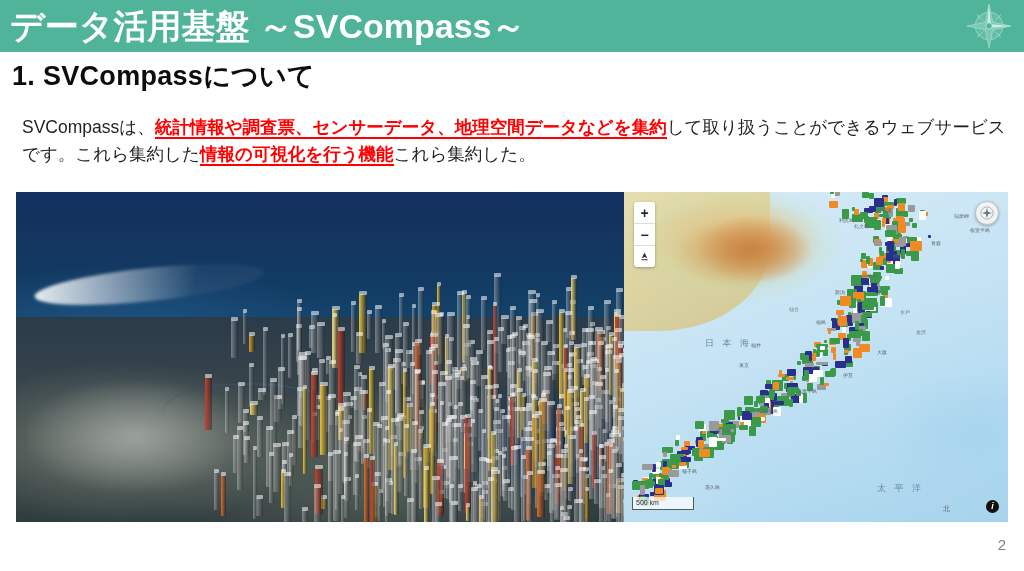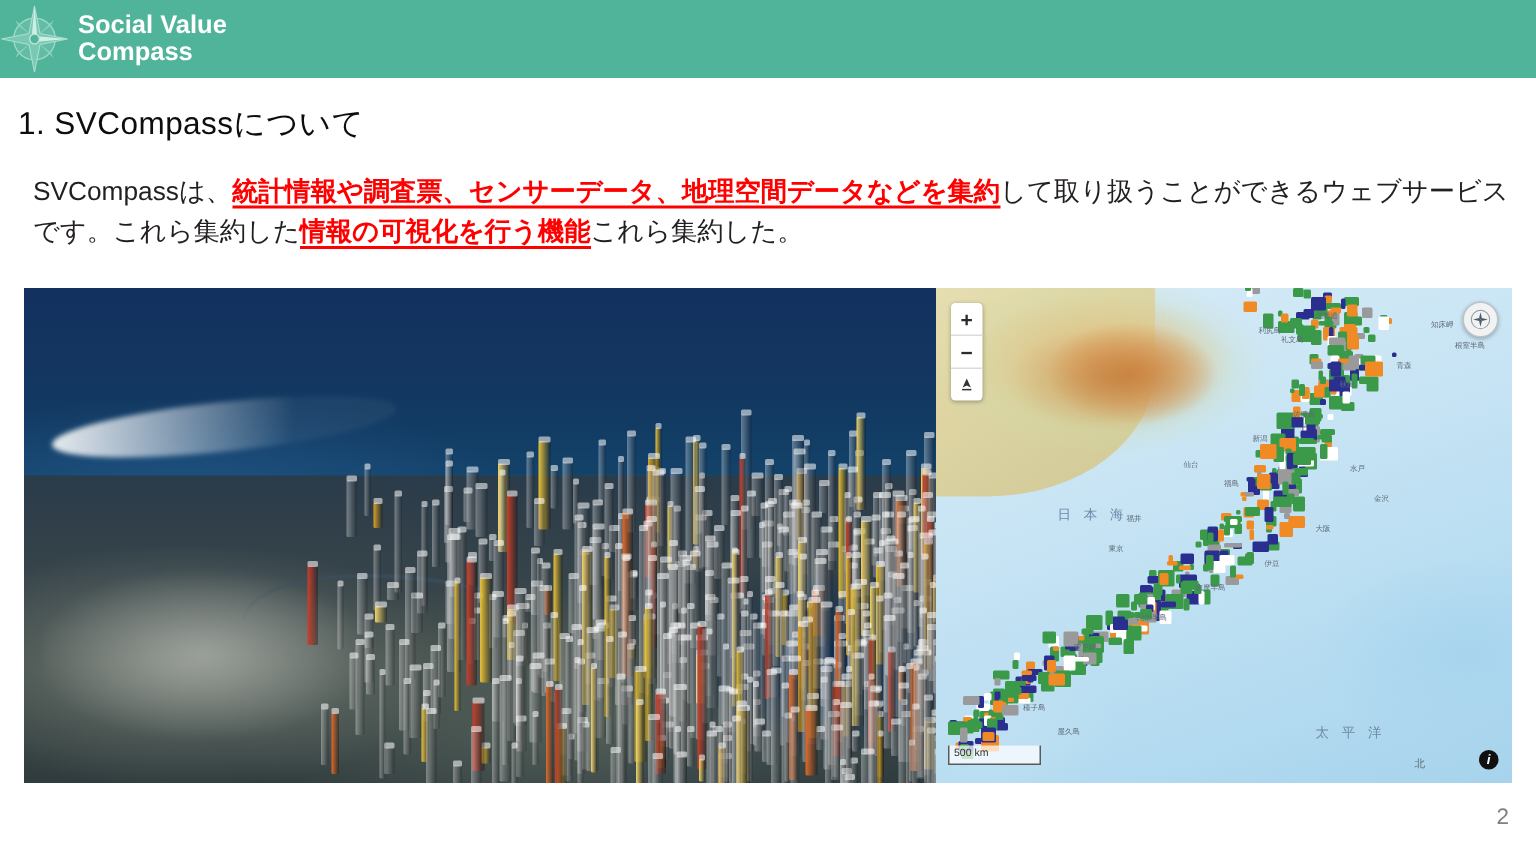--- a/index.html
+++ b/index.html
@@ -55,23 +55,23 @@
     text-align: left;
     white-space: nowrap;
   }
   .brand-text .l1 { display: block; }
   .brand-text .l2 { display: block; }
 
   
   .section-heading {
     position: absolute;
     left: 12px;
-    top: 68px;
-    font-size: 21px;
-    font-weight: normal;
+    top: 58px;
+    font-size: 27px;
+    font-weight: bold;
     color: #0d0d0d;
     letter-spacing: 0.3px;
     white-space: nowrap;
   }
 
   
   .body-copy {
     position: absolute;
     left: 22px;
     top: 114px;
@@ -301,37 +301,34 @@
     right: 18px;
     bottom: 18px;
     font-size: 15px;
     color: #808080;
   }
 </style>
 </head>
 <body>
 
 <div class="header-bar">
+  <div class="header-title">データ活用基盤 ～SVCompass～</div>
 
   <div class="brand-logo">
     <svg class="compass-mark" viewBox="0 0 100 100">
       <circle cx="50" cy="50" r="30" fill="#63bda6" stroke="#9fd8c8" stroke-width="2"></circle>
       <polygon points="50,2 58,42 98,50 58,58 50,98 42,58 2,50 42,42" fill="#79c9b4" stroke="#a9ddcd" stroke-width="1.6"></polygon>
       <polygon points="50,2 54,46 50,50 46,46" fill="#cfeee4"></polygon>
       <polygon points="98,50 54,54 50,50 54,46" fill="#cfeee4"></polygon>
       <polygon points="22,22 48,48 44,44 26,30" fill="#8ed2be"></polygon>
       <polygon points="78,78 52,52 56,56 74,70" fill="#8ed2be"></polygon>
       <polygon points="78,22 52,48 56,44 74,30" fill="#8ed2be"></polygon>
       <polygon points="22,78 48,52 44,56 26,70" fill="#8ed2be"></polygon>
       <circle cx="50" cy="50" r="7" fill="#4fb49a" stroke="#bfe6da" stroke-width="2"></circle>
     </svg>
-    <div class="brand-text">
-      <span class="l1">Social Value</span>
-      <span class="l2">Compass</span>
-    </div>
   </div>
 </div>
 
 <div class="section-heading">1. SVCompassについて</div>
 
 <div class="body-copy">
   <span>SVCompassは、</span><span class="hl">統計情報や調査票、センサーデータ、地理空間データなどを集約</span><span>して取り扱うことができるウェブサービスです。これら集約した</span><span class="hl">情報の可視化を行う機能</span><span>これら集約した。</span>
 </div>
 
 <div class="media-row">

